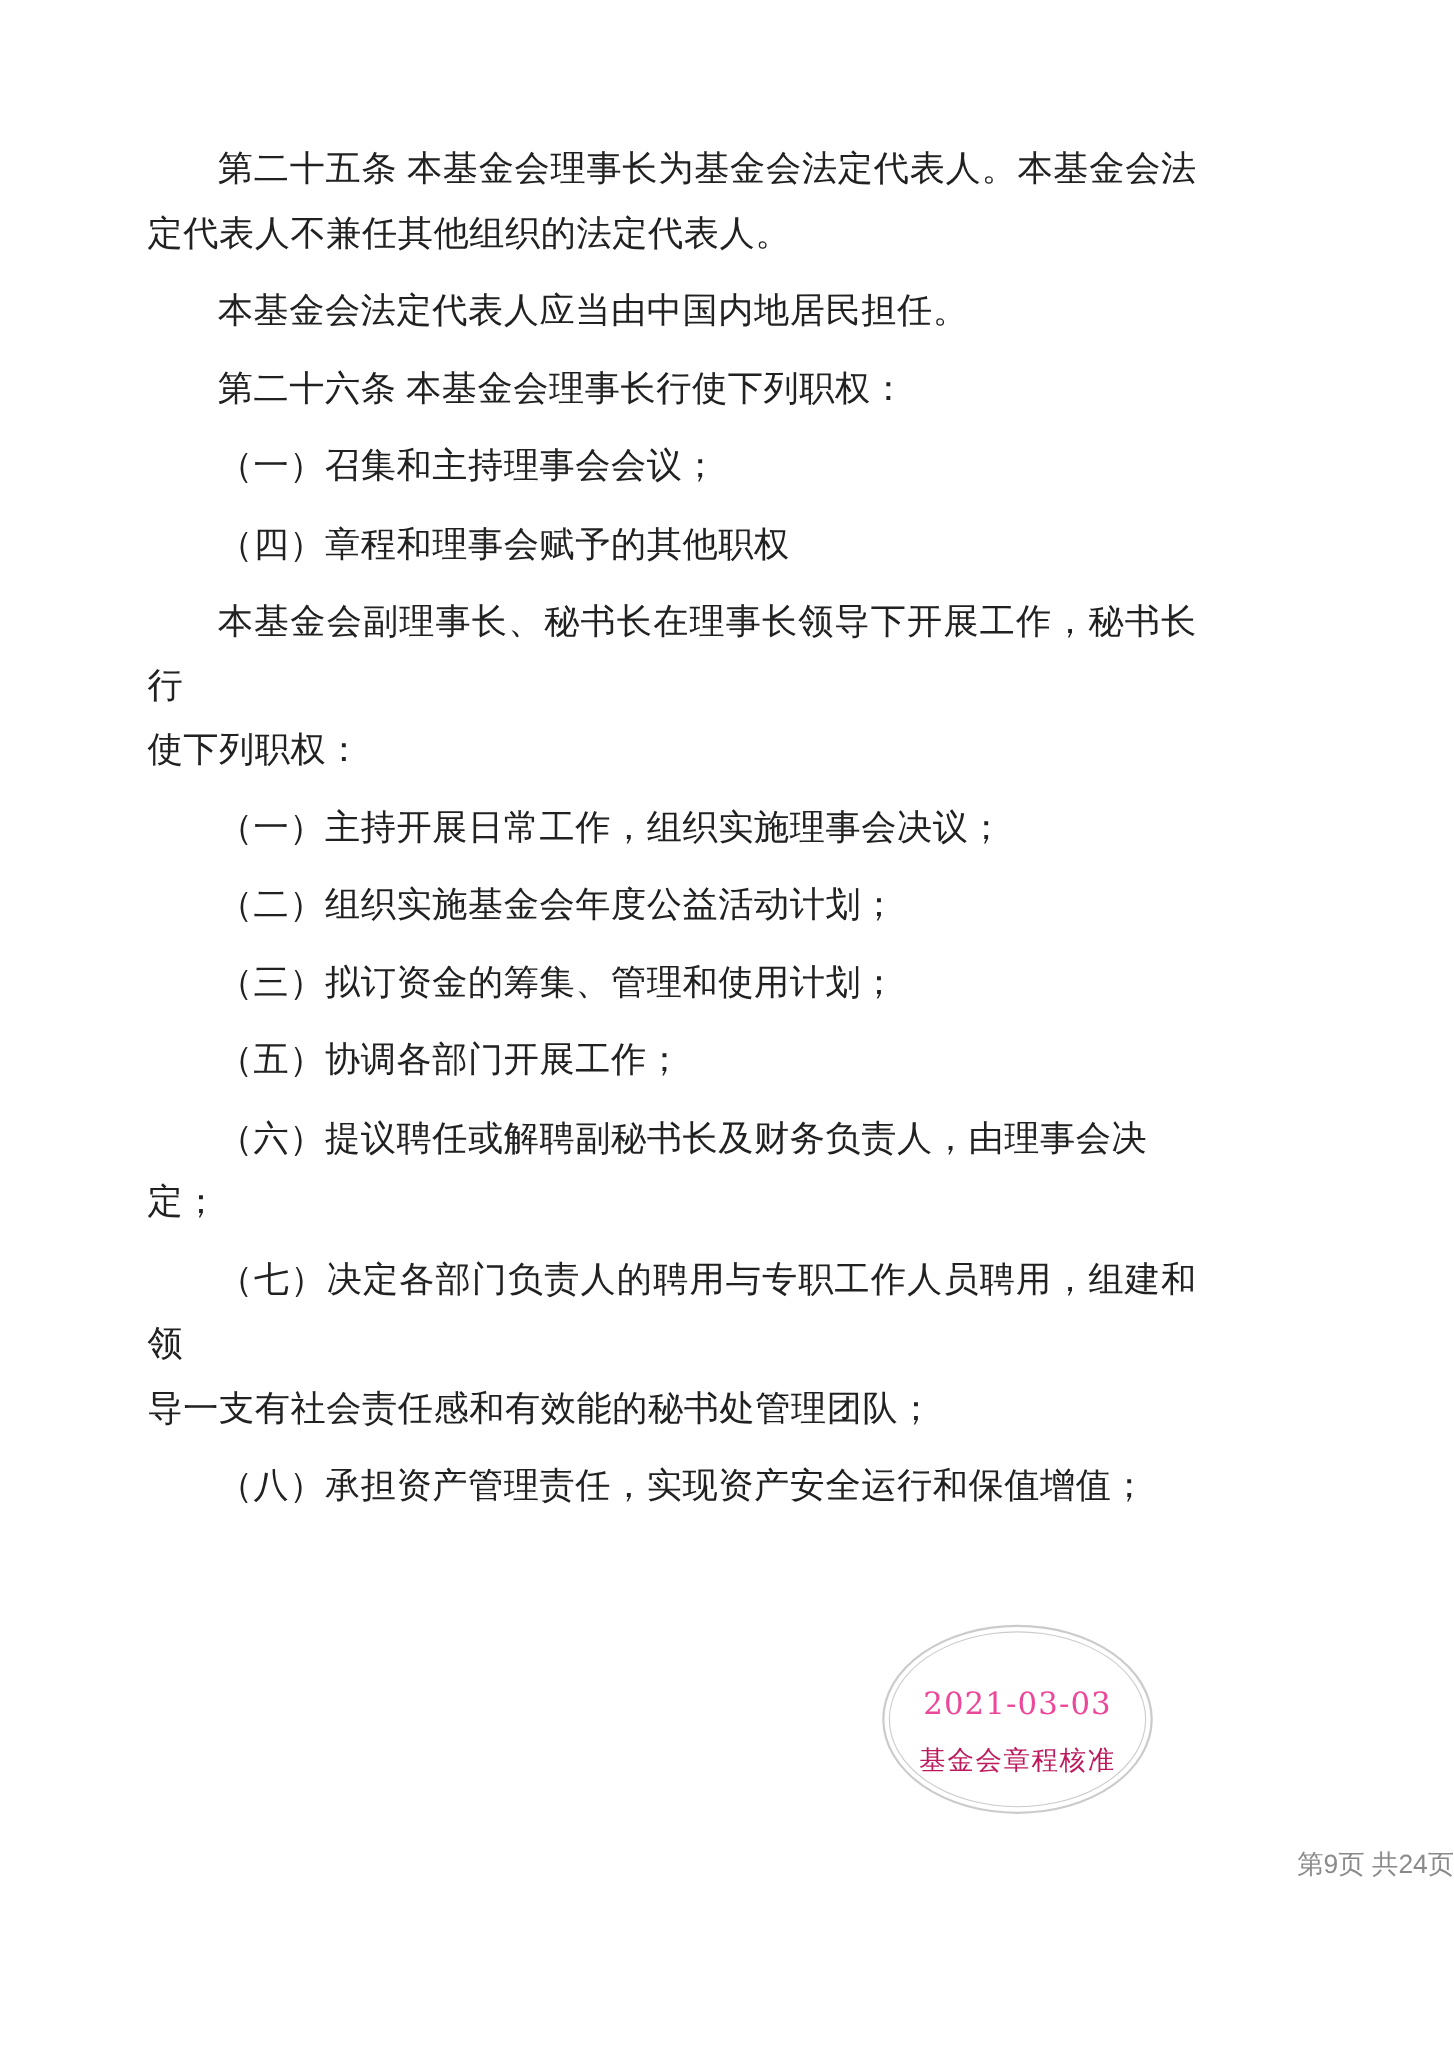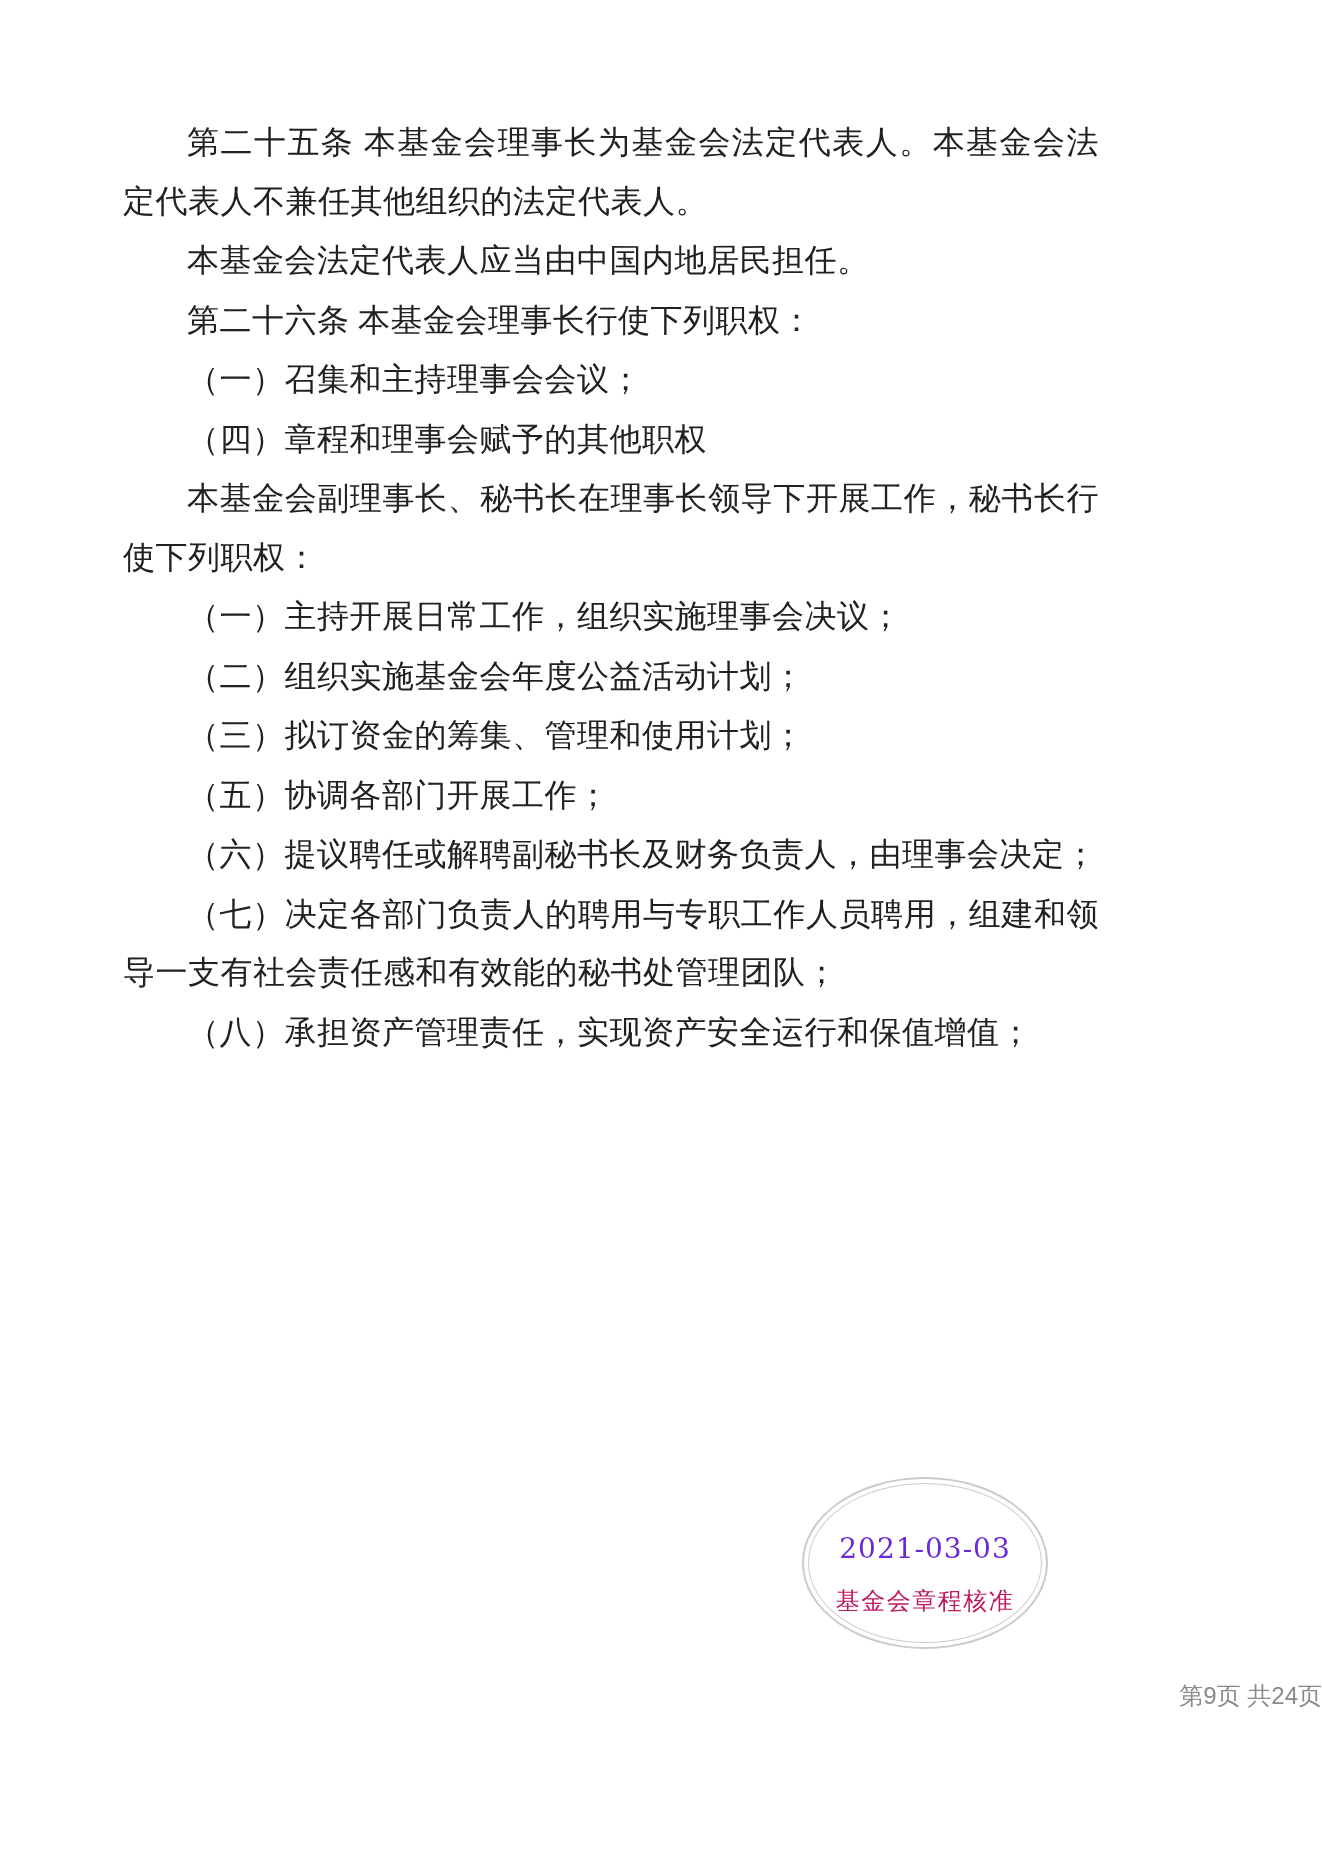--- a/index.html
+++ b/index.html
@@ -15,21 +15,21 @@
     font-family: "Liberation Serif", serif;
   }
   
   .doc-body {
     position: absolute;
     left: 122px;
     top: 112px;
     width: 978px;
     color: #212121;
   }
-  .para { margin: 1px; }
+  .para { margin: 12px; }
   .t-line {
     font-size: 32px;
     line-height: 58.5px;
     letter-spacing: 0.5px;
   }
   .t-line.first { text-indent: 2em; }
   .t-line.full {
     text-align: justify;
     text-align-last: justify;
   }
@@ -56,21 +56,21 @@
   .stamp-date {
     position: absolute;
     top: 55px;
     left: 0;
     width: 100%;
     text-align: center;
     font-family: "DejaVu Serif", serif;
     font-size: 28px;
     line-height: 30px;
     letter-spacing: 1px;
-    color: #6d28d9;
+    color: #ec4899;
   }
   .stamp-label {
     position: absolute;
     top: 110px;
     left: 0;
     width: 100%;
     text-align: center;
     font-family: Liberation Mono, monospace;
     font-size: 24px;
     line-height: 28px;

